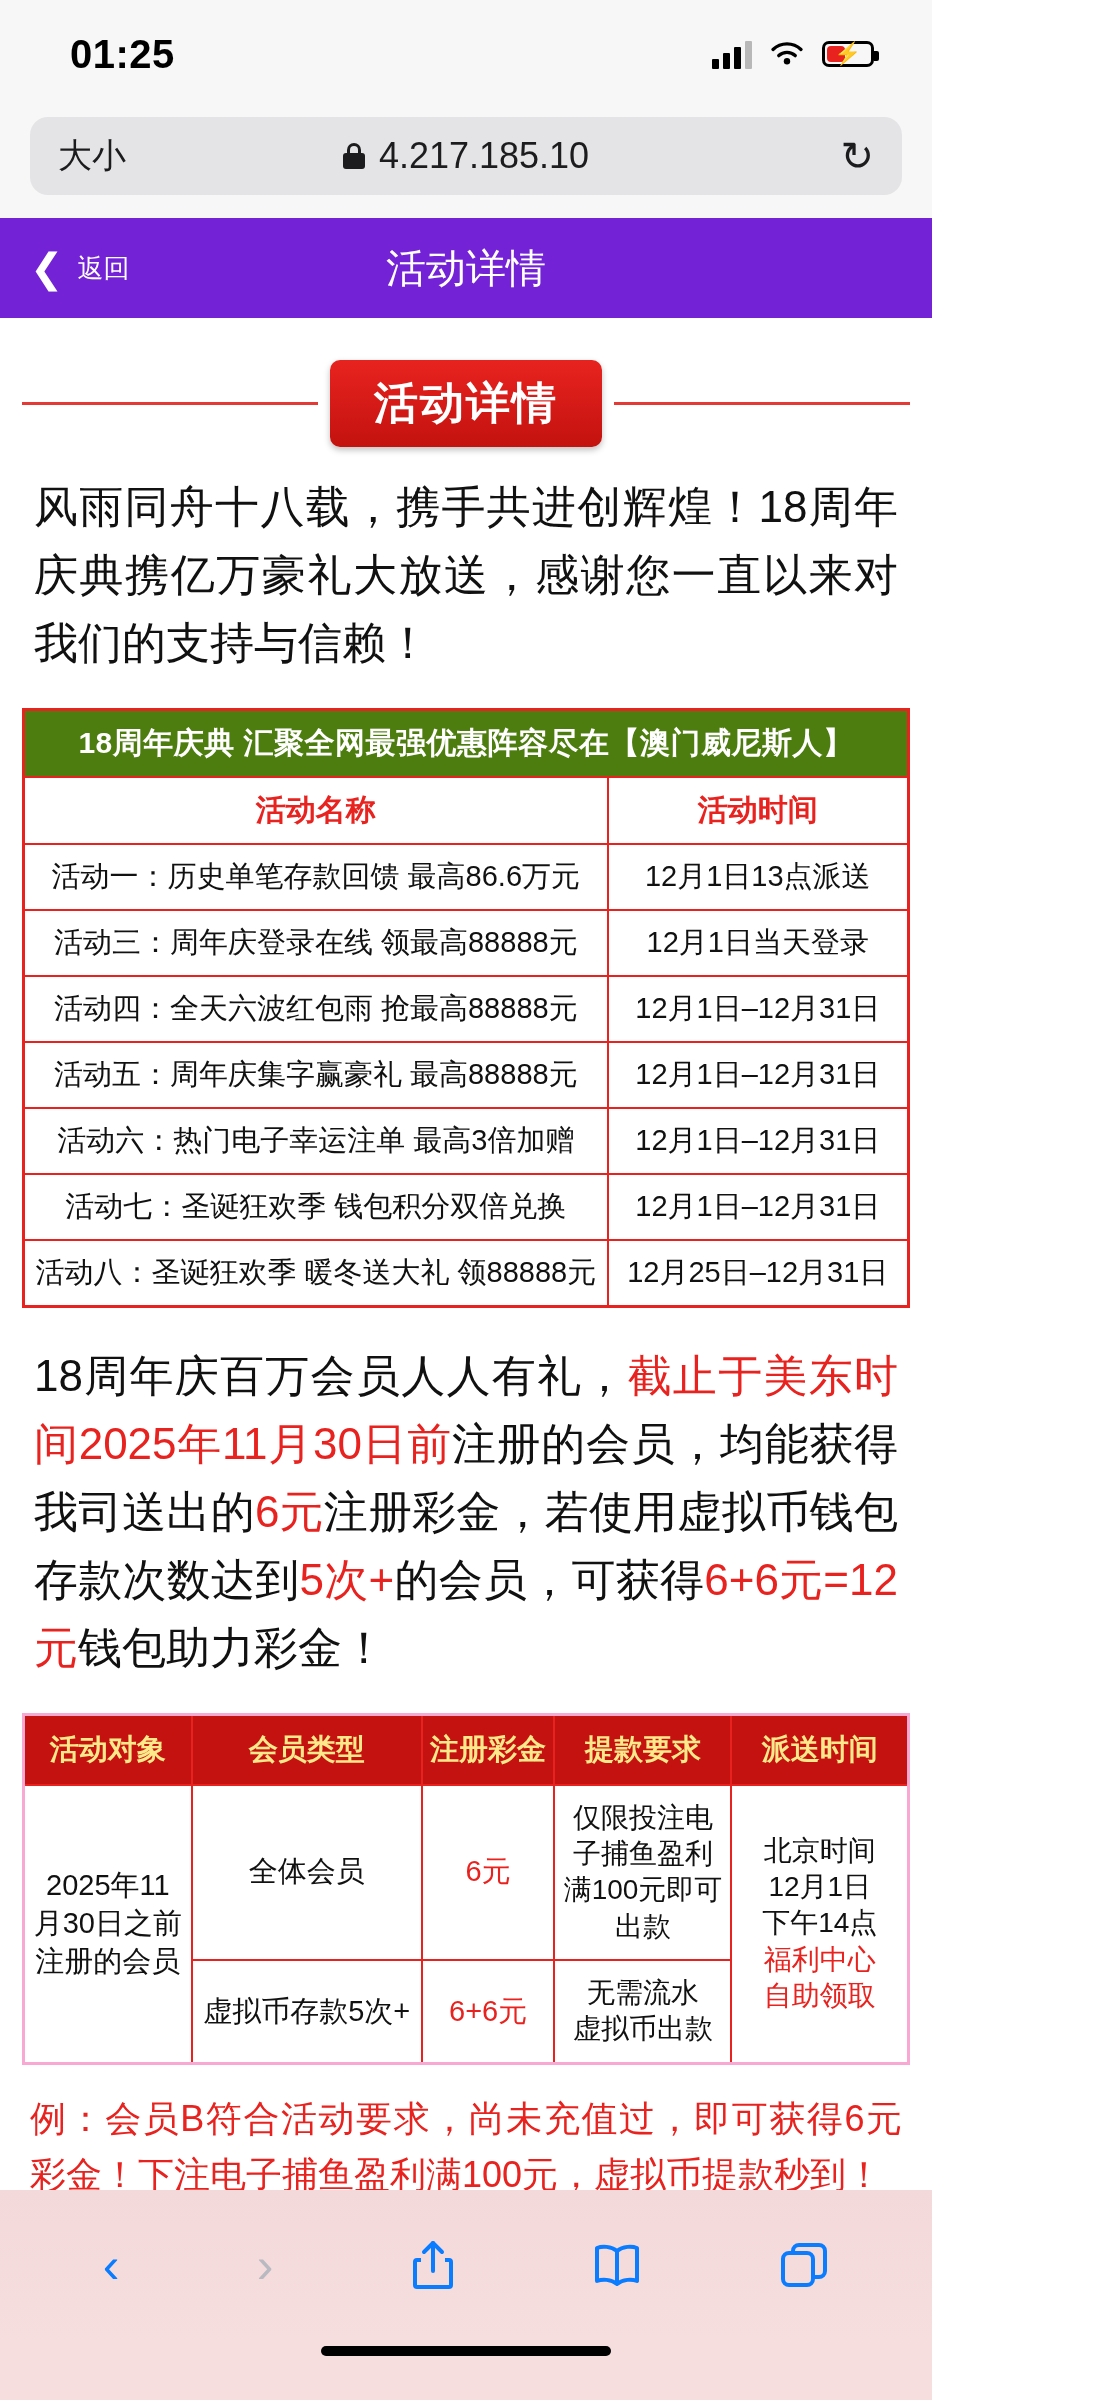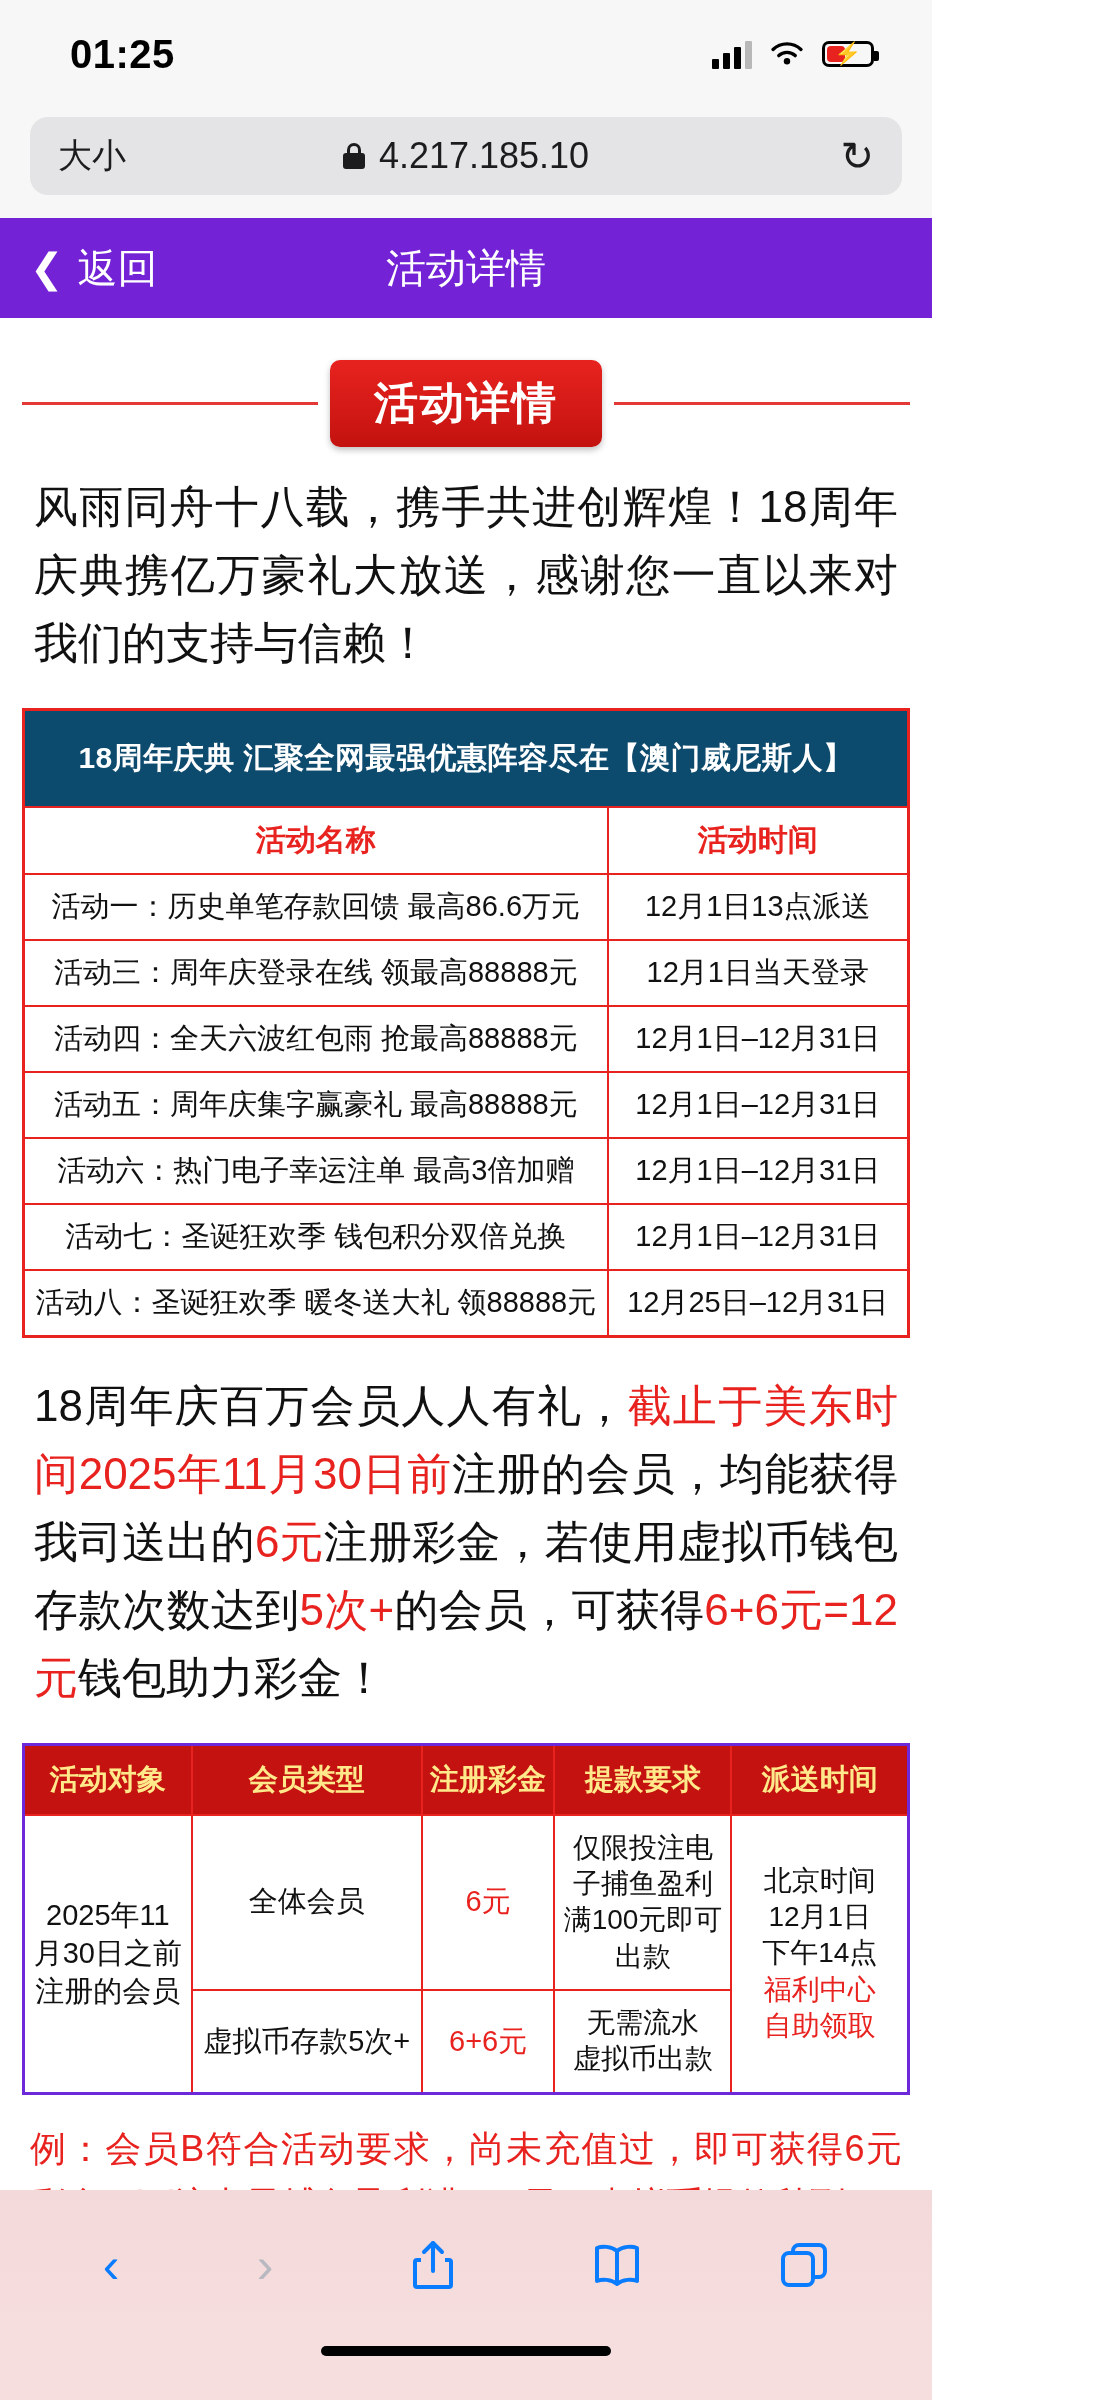--- a/index.html
+++ b/index.html
@@ -148,21 +148,21 @@
     flex: 0 0 auto;
   }
   .back {
     display: flex;
     align-items: center;
     gap: 14px;
     padding-left: 30px;
     color: #fff;
   }
   .back .chev { font-size: 40px; line-height: 1; font-weight: 300; }
-  .back .btxt { font-size: 40px; }
+  .back .btxt { font-size: 26px; }
   .app-title {
     position: absolute;
     left: 0; right: 0;
     text-align: center;
     color: #fff;
     font-size: 40px;
   }
 
   
   .content {
@@ -222,26 +222,26 @@
   table {
     width: 100%;
     border-collapse: collapse;
     table-layout: fixed;
   }
   .tbl1 {
     border: 3px solid #e8231f;
     margin-bottom: 34px;
   }
   .tbl1 .banner td {
-    background: #0c4a6e;
+    background: #4d7c0f;
     color: #fff;
     text-align: center;
     font-size: 30px;
     font-weight: 700;
-    padding: 27px 4px;
+    padding: 12px 4px;
     letter-spacing: 0.5px;
   }
   .tbl1 th {
     color: #e8231f;
     font-size: 30px;
     font-weight: 700;
     text-align: center;
     padding: 12px 4px;
     border: 2px solid #e8231f;
     background: #fff;
@@ -251,21 +251,21 @@
     text-align: center;
     padding: 12px 6px;
     border: 2px solid #e8231f;
     color: #111;
     white-space: nowrap;
   }
   .tbl1 tr.hl td.cell { color: #e8231f; font-weight: 700; }
 
   
   .tbl2 {
-    border: 3px solid #6d28d9;
+    border: 3px solid #f9a8d4;
     margin: 10px 0 26px;
     padding-left: 31px;
   }
   .tbl2 th {
     background: #c3120f;
     color: #ffe98a;
     font-size: 29px;
     font-weight: 700;
     padding: 14px 4px;
     text-align: center;

